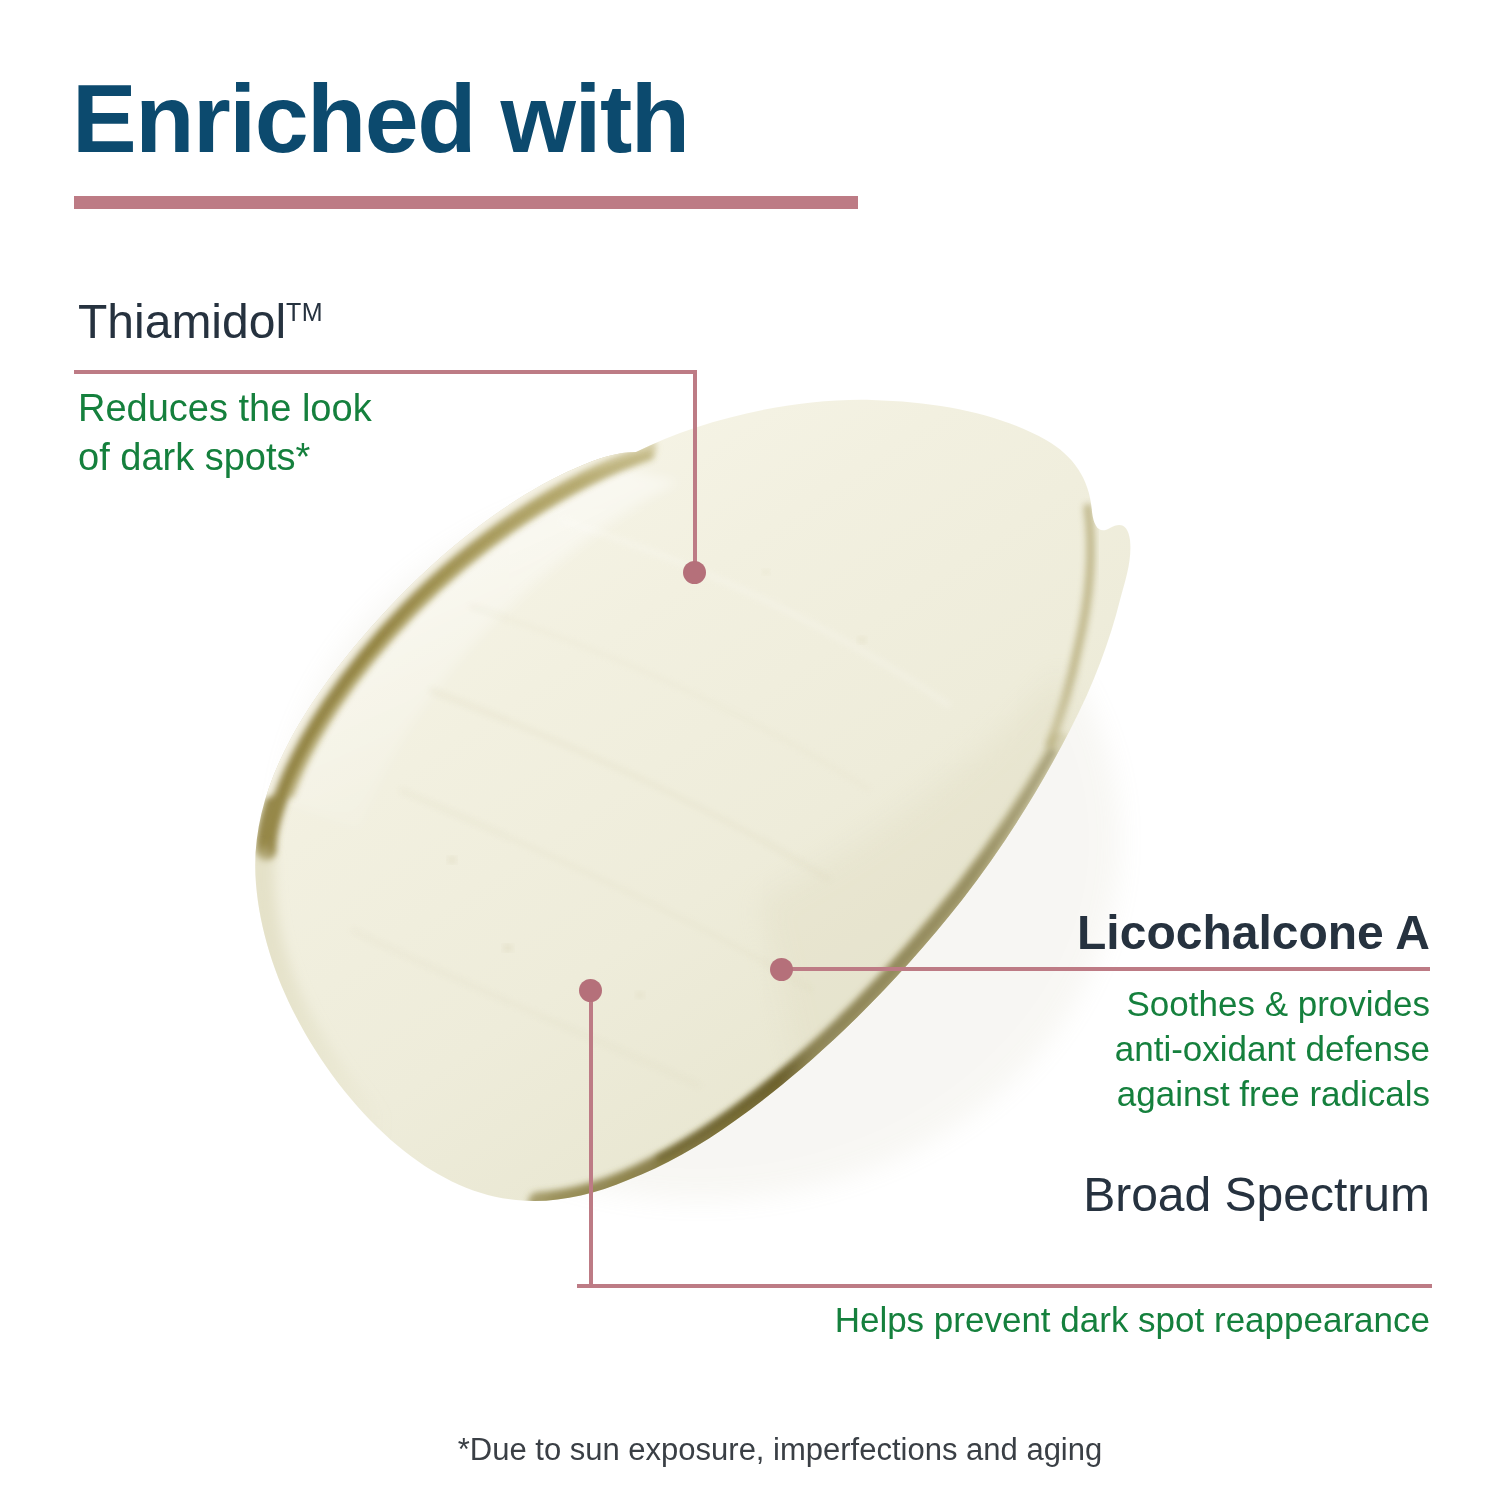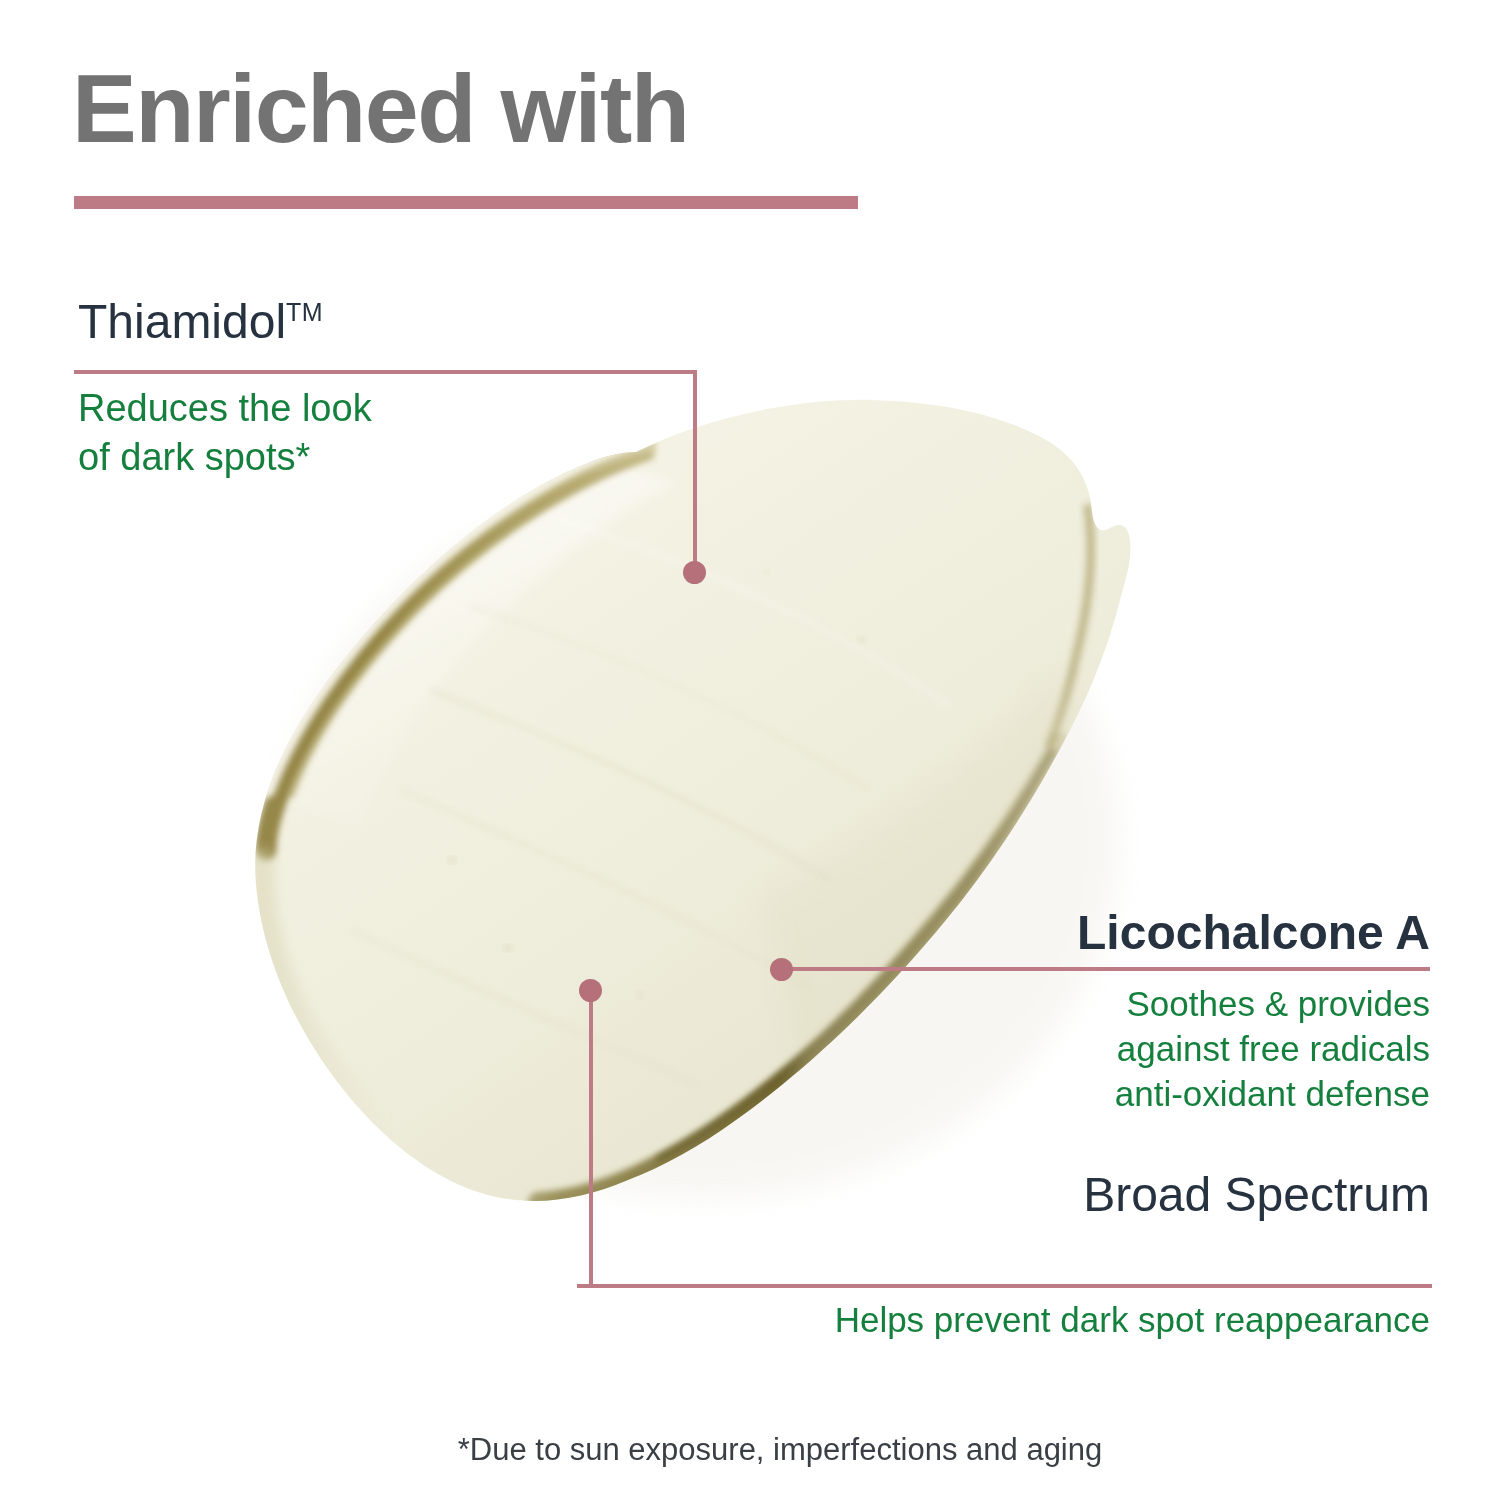--- a/index.html
+++ b/index.html
@@ -13,25 +13,25 @@
     height: 1500px;
     background: #ffffff;
     font-family: "Liberation Sans", sans-serif;
     overflow: hidden;
   }
 
   
   .headline {
     position: absolute;
     left: 72px;
-    top: 58px;
+    top: 68px;
     font-size: 97px;
     font-weight: bold;
     letter-spacing: -1.5px;
-    color: #737373;
+    color: #0c4a6e;
     line-height: 1.05;
     white-space: nowrap;
   }
   .headline-rule {
     position: absolute;
     left: 74px;
     top: 196px;
     width: 784px;
     height: 13px;
     background: #bd7b85;
@@ -348,22 +348,22 @@
   <div class="callout-body" id="thiamidol-body">
     <div>Reduces the look</div>
     <div>of dark spots*</div>
   </div>
 
   <div class="callout-title" id="lico-title">Licochalcone A</div>
   <div class="rule" id="lico-rule"></div>
   <div class="dot" id="lico-dot"></div>
   <div class="callout-body" id="lico-body">
     <div>Soothes &amp; provides</div>
+    <div>anti-oxidant defense</div>
     <div>against free radicals</div>
-    <div>anti-oxidant defense</div>
   </div>
 
   <div class="callout-title" id="spf-title">
     <div>Broad Spectrum</div>
   </div>
   <div class="rule" id="spf-rule"></div>
   <div class="vline" id="spf-vline"></div>
   <div class="dot" id="spf-dot"></div>
   <div class="callout-body" id="spf-body">Helps prevent dark spot reappearance</div>
 

